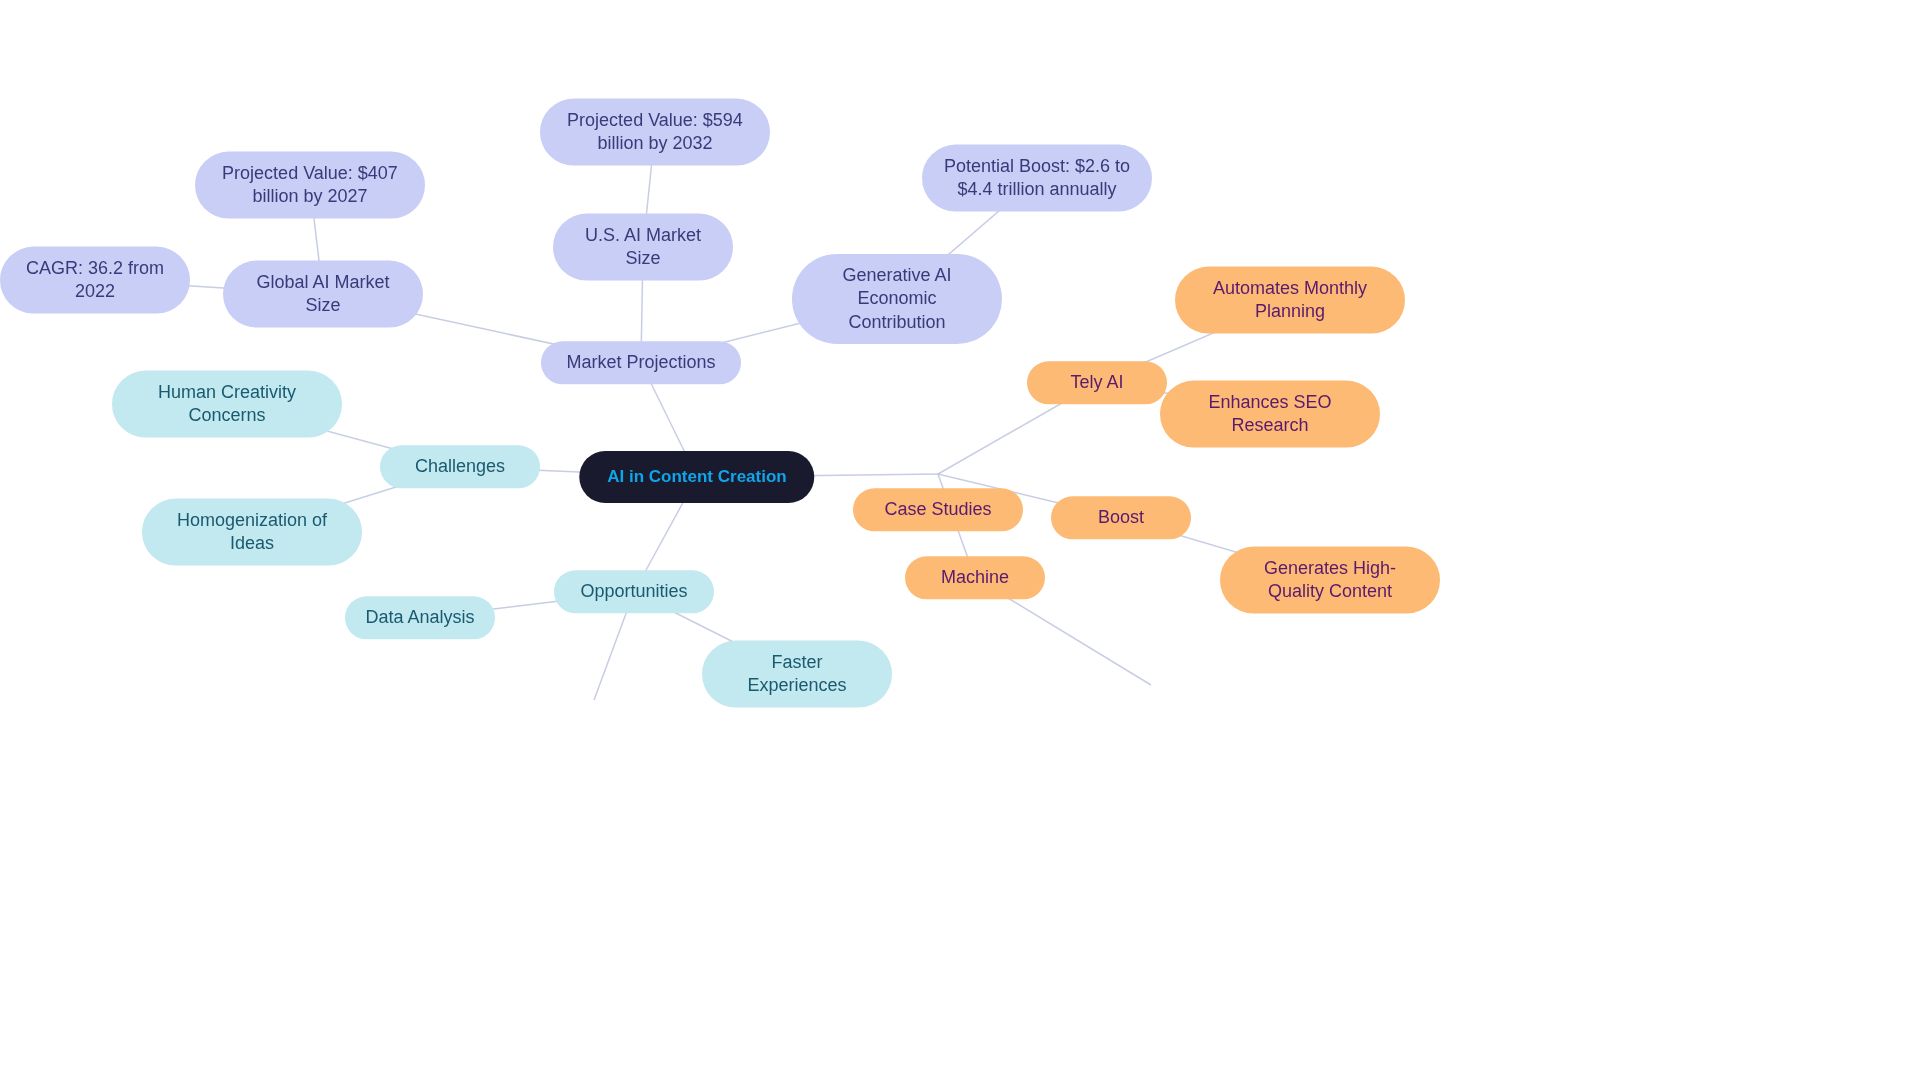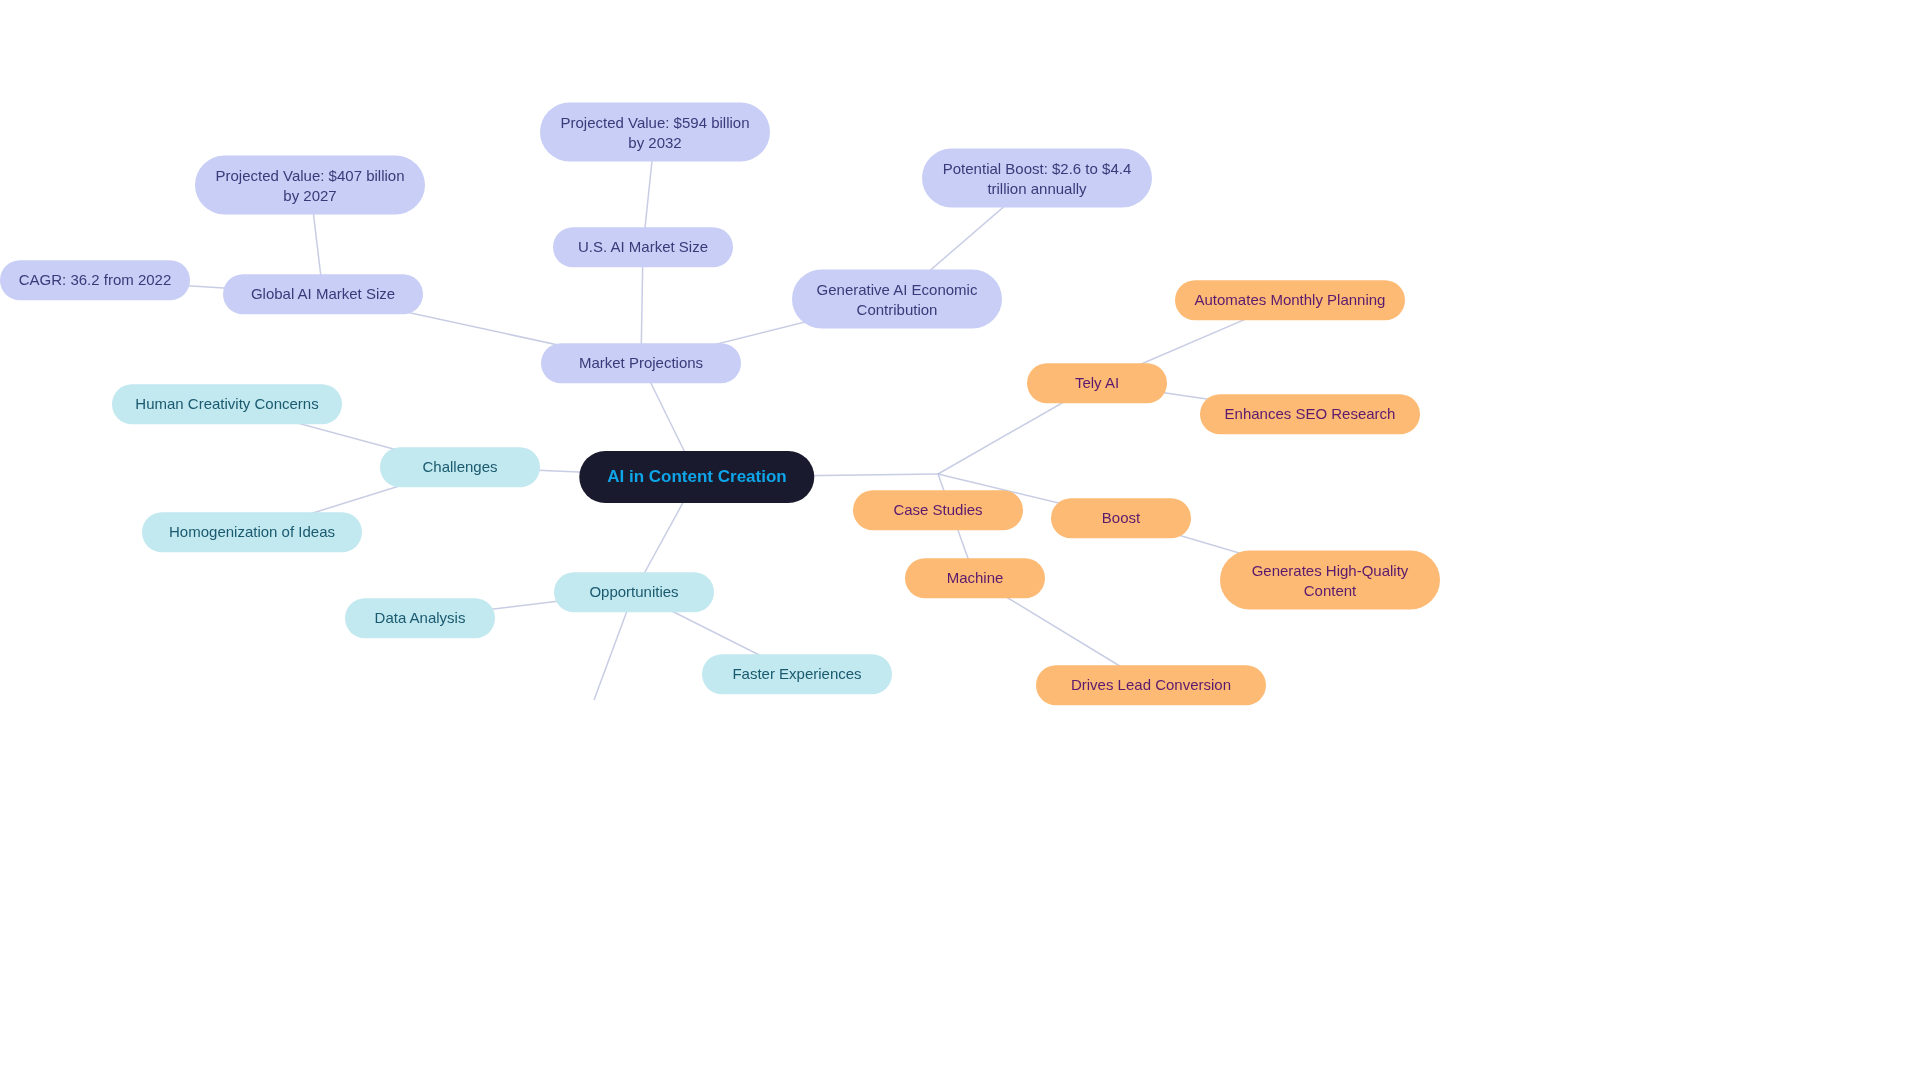--- a/index.html
+++ b/index.html
@@ -27,21 +27,21 @@
       position: absolute;
       border-radius: 50px;
       display: flex;
       align-items: center;
       justify-content: center;
       text-align: center;
       cursor: pointer;
       transform: translate(-50%, -50%);
     }
     .node-label {
-      font-size: 15px;
+      font-size: 18px;
       font-weight: 400;
       line-height: 1.3;
       padding: 10px 18px;
     }
     .node-center {
       background: #1a1a2e;
       color: #0ea5e9;
       font-size: 17px;
       font-weight: 600;
       padding: 16px 28px;
@@ -107,19 +107,18 @@
 trillion annually</div>
     <div class="node node-light-blue node-label" style="left: 460px; top: 467px; width: 160px;">Challenges</div>
     <div class="node node-light-blue node-label" style="left: 227px; top: 404px; width: 230px;">Human Creativity Concerns</div>
     <div class="node node-light-blue node-label" style="left: 252px; top: 532px; width: 220px;">Homogenization of Ideas</div>
     <div class="node node-light-blue node-label" style="left: 634px; top: 592px; width: 160px;">Opportunities</div>
     <div class="node node-light-blue node-label" style="left: 420px; top: 618px; width: 150px;">Data Analysis</div>
     <div class="node node-light-blue node-label" style="left: 797px; top: 674px; width: 190px;">Faster Experiences</div>
     <div class="node node-pink node-label" style="left: 938px; top: 474px; width: 170px; margin-top: 36px;">Case Studies</div>
     <div class="node node-pink node-label" style="left: 1097px; top: 383px; width: 140px;">Tely AI</div>
     <div class="node node-pink node-label" style="left: 1290px; top: 300px; width: 230px;">Automates Monthly Planning</div>
-    <div class="node node-pink node-label" style="left: 1310px; top: 414px; width: 220px;">Enhances SEO Research</div>
+    <div class="node node-pink node-label" style="left: 1270px; top: 414px; width: 220px;">Enhances SEO Research</div>
     <div class="node node-pink node-label" style="left: 1121px; top: 518px; width: 140px;">Boost</div>
     <div class="node node-pink node-label" style="left: 1330px; top: 580px; width: 220px;">Generates High-Quality
 Content</div>
     <div class="node node-pink node-label" style="left: 975px; top: 578px; width: 140px; text-align: right;">Machine</div>
-    <div class="node node-pink node-label" style="left: 1151px; top: 685px; width: 230px;">Drives Lead Conversion</div>
   </div>
 
 </body></html>

